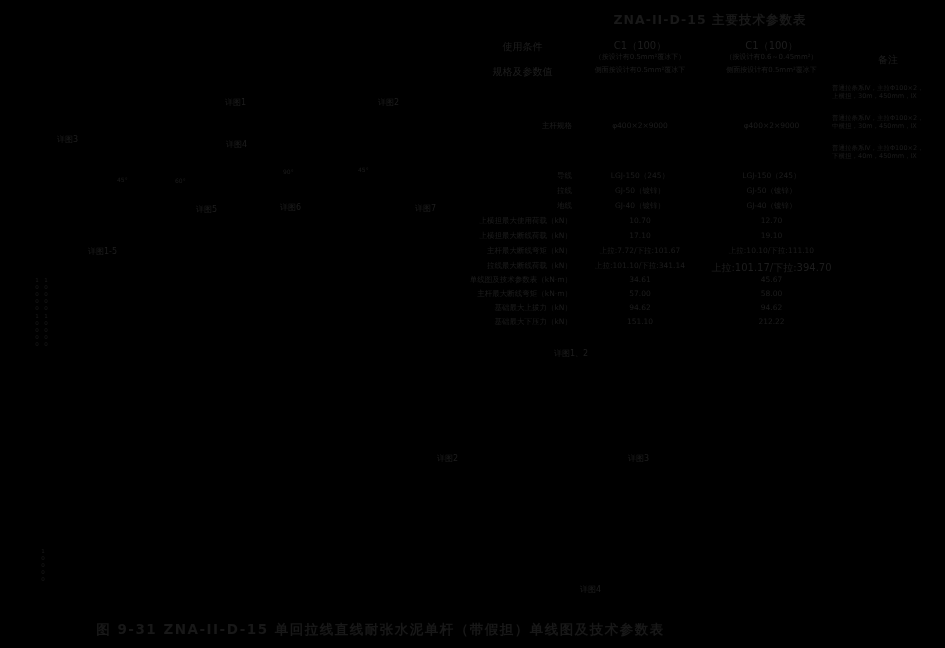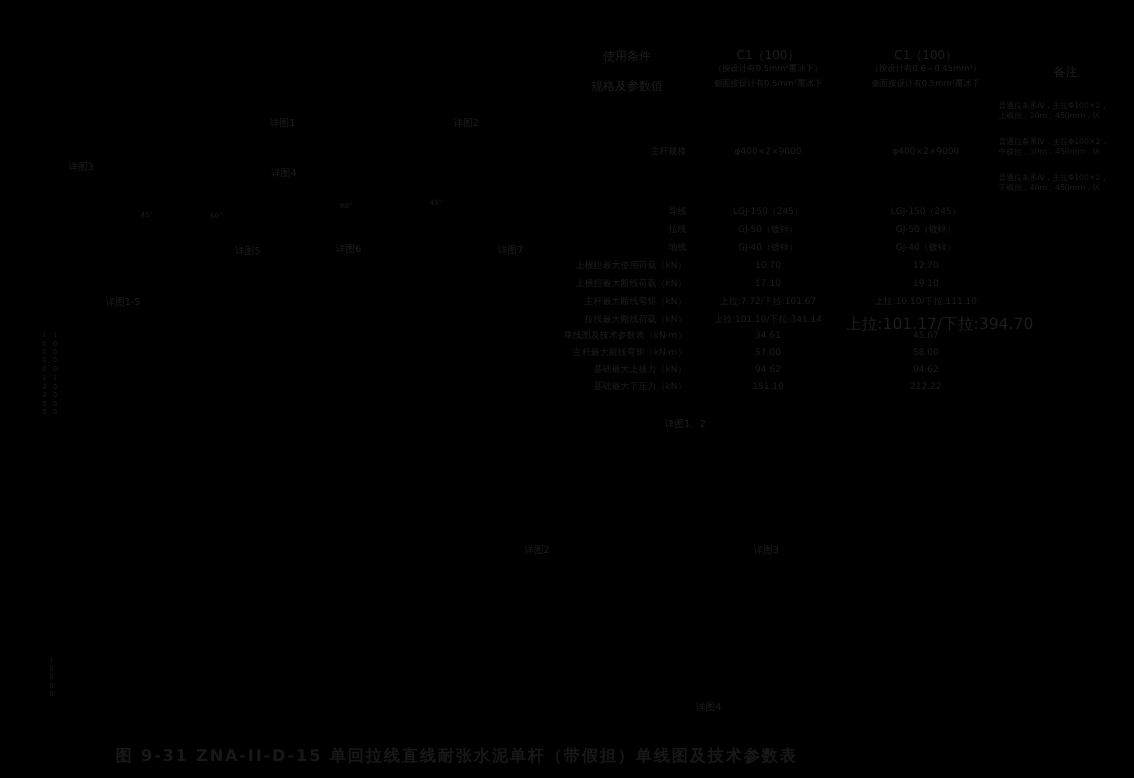--- a/index.html
+++ b/index.html
@@ -42,20 +42,21 @@
   }
   #drawing-area{position:absolute;left:0;top:30px;width:460px;height:580px;}
 </style>
 </head>
 <body>
 
 <div id="canvas">
 
   <div id="drawing-area"></div>
 
+  <div class="txt center" id="doc-title">ZNA-II-D-15 主要技术参数表</div>
 
   <div class="txt center th col1" style="top:40px">使用条件</div>
   <div class="txt center th col1" style="top:65px">规格及参数值</div>
 
   <div class="txt center th col2" style="top:39px">C1（100）</div>
   <div class="txt center th col2" style="top:52px;font-size:7px">（按设计有0.5mm²覆冰下）</div>
   <div class="txt center th col2" style="top:65px;font-size:7px">侧面按设计有0.5mm²覆冰下</div>
 
   <div class="txt center th col3" style="top:39px">C1（100）</div>
   <div class="txt center th col3" style="top:52px;font-size:7px">（按设计有0.6～0.45mm²）</div>
@@ -99,21 +100,21 @@
   <div class="txt right row-label" style="top:231px">上横担最大断线荷载（kN）</div>
   <div class="txt center cell1" style="top:231px">17.10</div>
   <div class="txt center" style="left:705px;width:133px;top:231px;font-size:7.5px">19.10</div>
 
   <div class="txt right row-label" style="top:246px">主杆最大断线弯矩（kN）</div>
   <div class="txt center cell1" style="top:246px">上拉:7.72/下拉:101.67</div>
   <div class="txt center" style="left:705px;width:133px;top:246px;font-size:7.5px">上拉:10.10/下拉:111.10</div>
 
   <div class="txt right row-label" style="top:261px">拉线最大断线荷载（kN）</div>
   <div class="txt center cell1" style="top:261px">上拉:101.10/下拉:341.14</div>
-  <div class="txt center" style="left:705px;width:133px;top:261px;font-size:13px">上拉:101.17/下拉:394.70</div>
+  <div class="txt center" style="left:705px;width:133px;top:261px;font-size:10px">上拉:101.17/下拉:394.70</div>
 
   <div class="txt right row-label" style="top:275px">单线图及技术参数表（kN·m）</div>
   <div class="txt center cell1" style="top:275px">34.61</div>
   <div class="txt center" style="left:705px;width:133px;top:275px;font-size:7.5px">45.67</div>
 
   <div class="txt right row-label" style="top:289px">主杆最大断线弯矩（kN·m）</div>
   <div class="txt center cell1" style="top:289px">57.00</div>
   <div class="txt center" style="left:705px;width:133px;top:289px;font-size:7.5px">58.00</div>
 
   <div class="txt right row-label" style="top:303px">基础最大上拔力（kN）</div>

